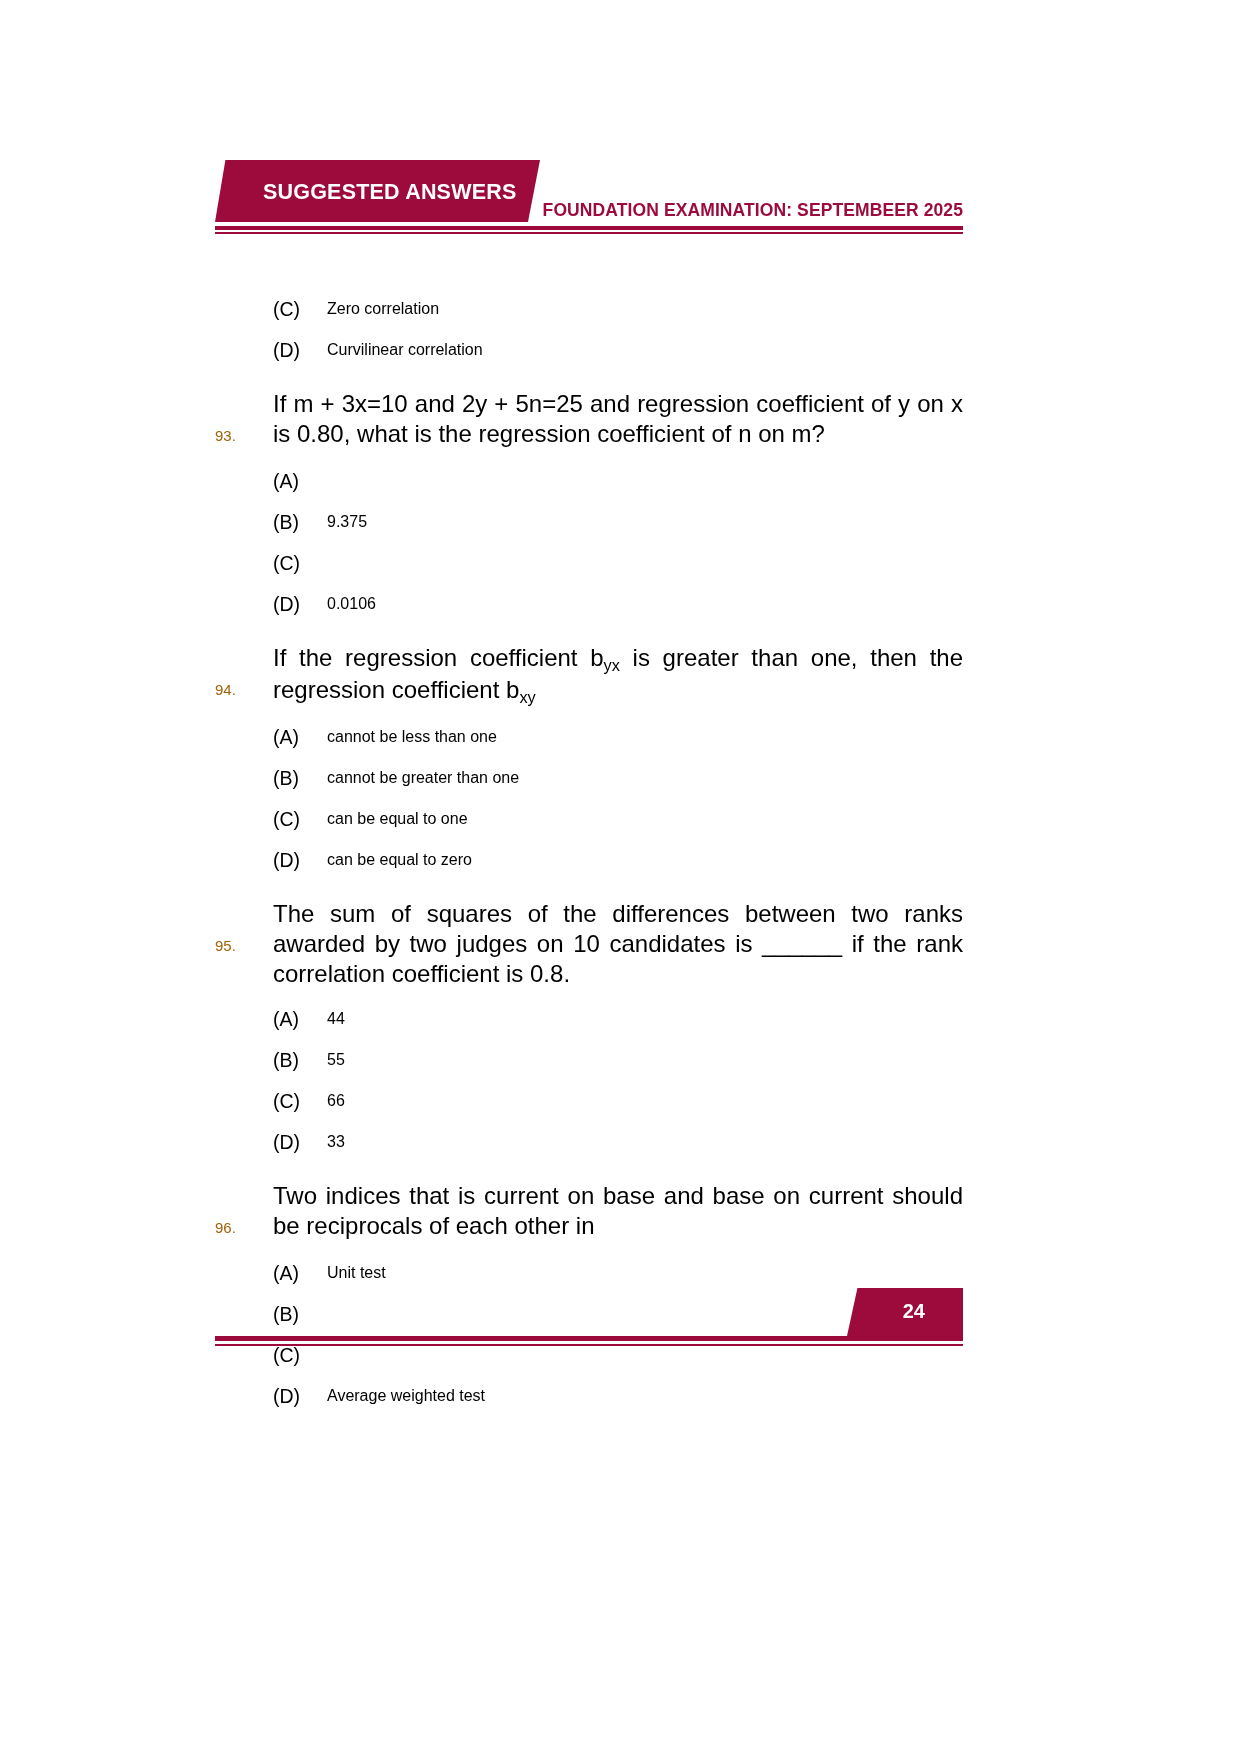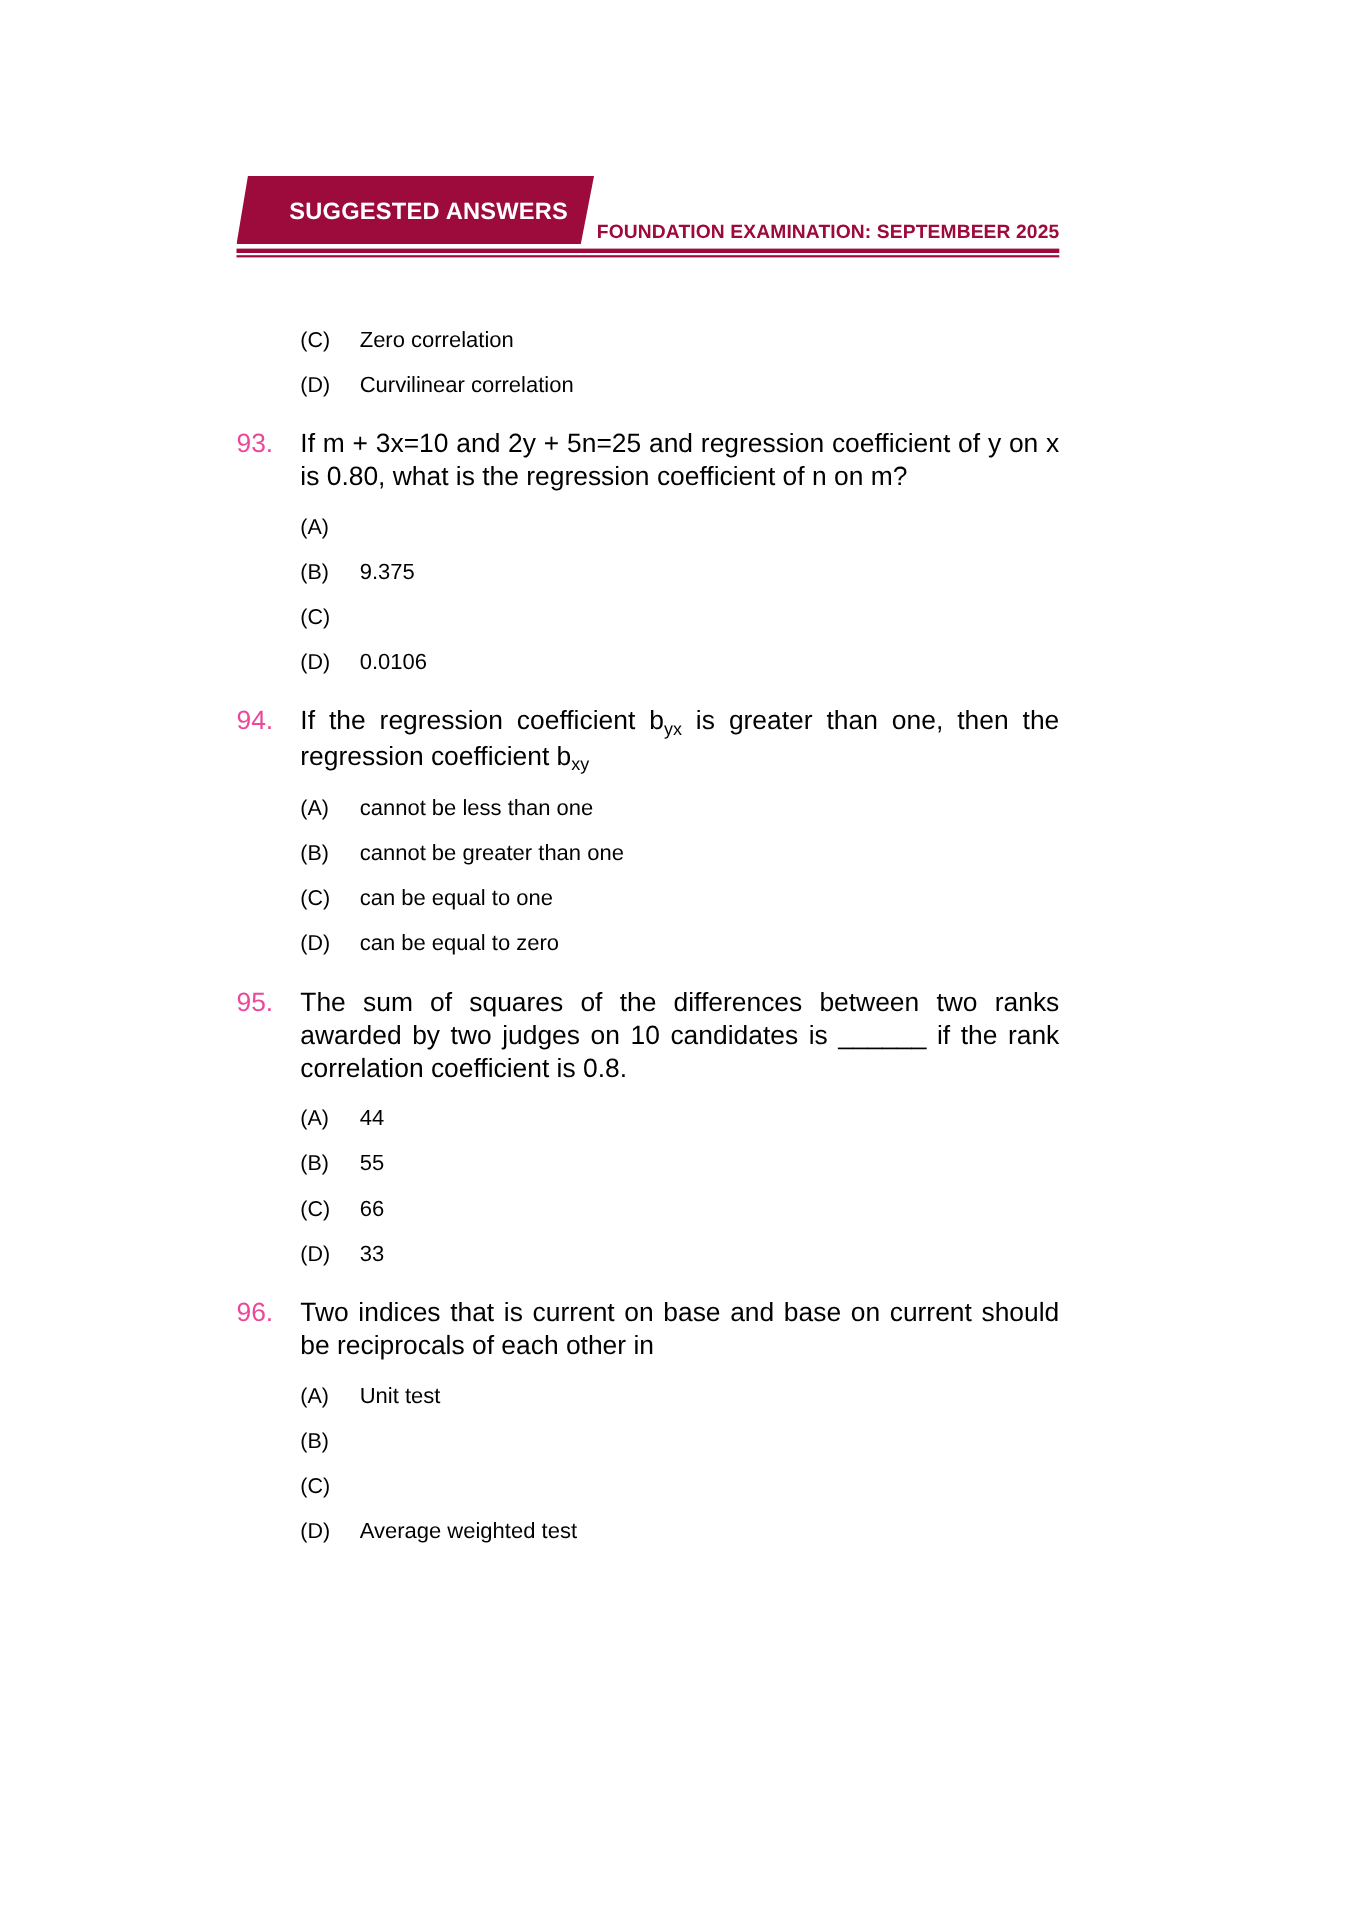--- a/index.html
+++ b/index.html
@@ -90,23 +90,24 @@
   }
 
   .q-row {
     display: flex;
     align-items: flex-start;
     margin-bottom: 16px;
   }
   .q-num {
     width: 58px;
     flex: 0 0 58px;
-    font-size: 24px;
+    font-size: 15px;
     line-height: 30px;
-    color: #ec4899;
+    color: #a16207;
+    margin-top: 32px;
   }
   .q-text {
     flex: 1 1 auto;
     font-size: 24px;
     line-height: 30px;
     text-align: justify;
     text-justify: inter-word;
     color: #000;
   }
 
@@ -118,21 +119,21 @@
   }
   .opt-label {
     width: 54px;
     flex: 0 0 54px;
     font-size: 19.5px;
     line-height: 28px;
     color: #000;
   }
   .opt-text {
     flex: 1 1 auto;
-    font-size: 20px;
+    font-size: 16px;
     line-height: 28px;
     color: #000;
   }
 
   .gap-after-options { height: 12px; }
 
   sub {
     font-size: 0.68em;
     vertical-align: baseline;
     position: relative;
@@ -292,14 +293,20 @@
         <div class="opt-label">(C)</div>
       </div>
       <div class="opt-row">
         <div class="opt-label">(D)</div>
         <div class="opt-text">Average weighted test</div>
       </div>
     </div>
 
   </div>
 
+  <div class="footer">
+    <div class="footer-badge"></div>
+    <div class="footer-page-num">24</div>
+    <div class="footer-rule-thick"></div>
+    <div class="footer-rule-thin"></div>
+  </div>
 
 </div>
 
 </body></html>

